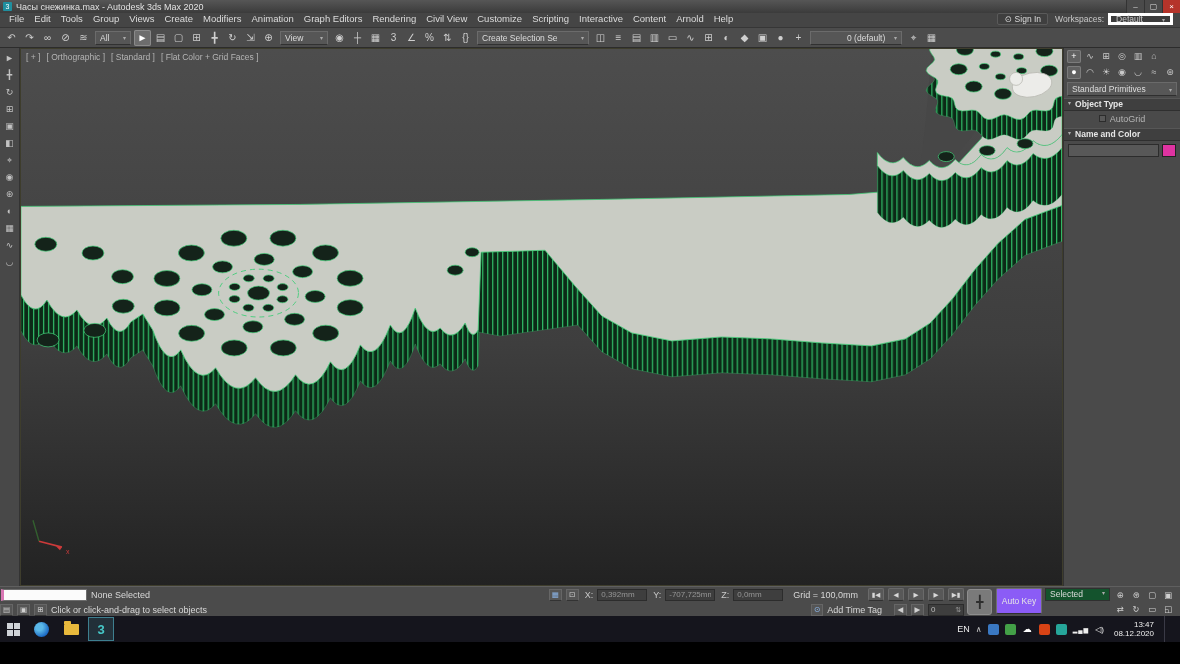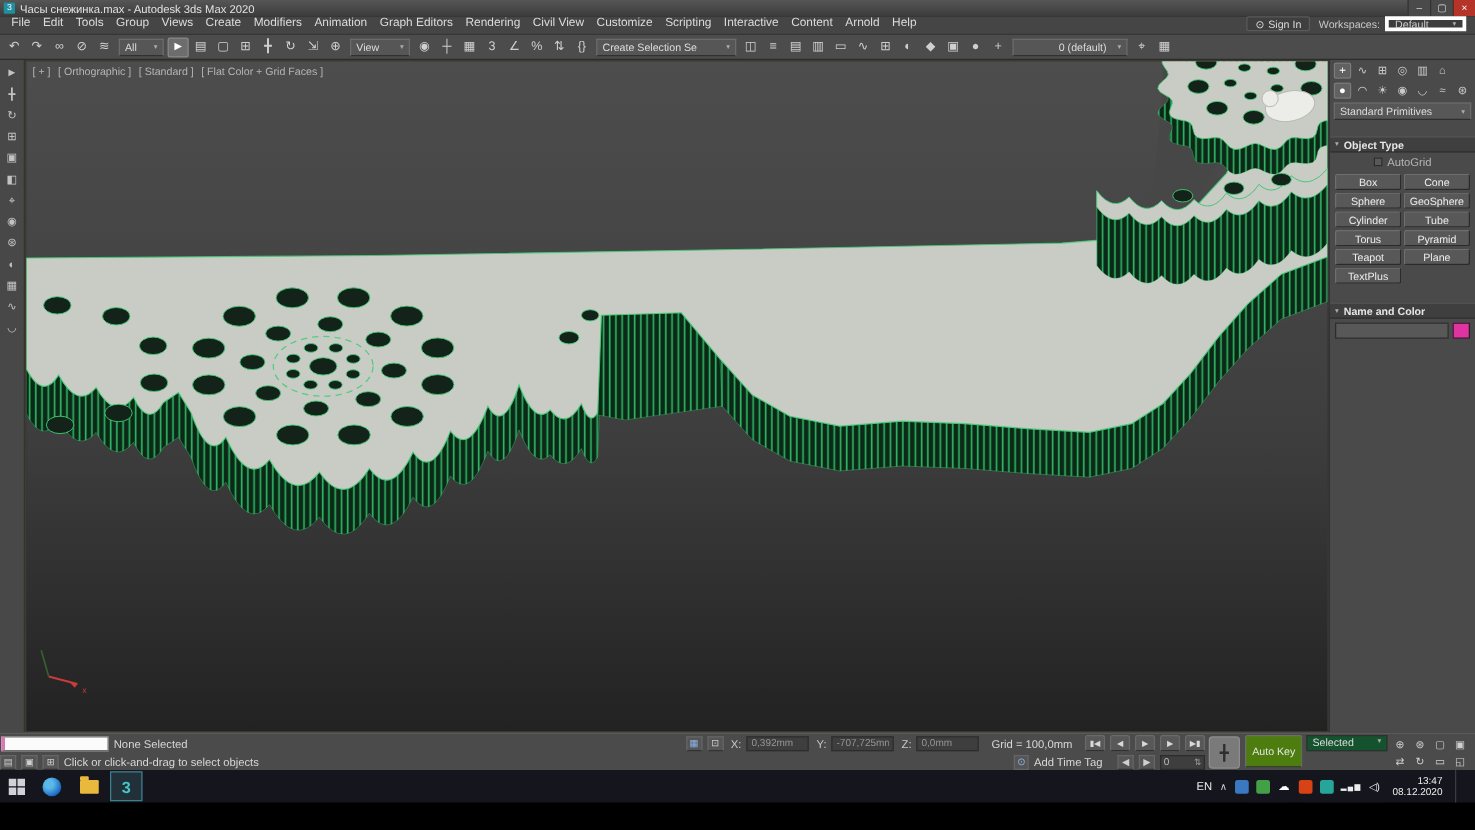--- a/index.html
+++ b/index.html
@@ -60,22 +60,22 @@
     border-left:1px solid #323232;font-size:9px;}
   .panel-tabs,.panel-cats{display:flex;height:16px;align-items:center;padding:1px 3px;gap:2px;}
   .p-tab{width:14px;height:13px;display:flex;align-items:center;justify-content:center;
     font-size:9px;color:#c9c9c9;border-radius:2px;flex:none;}
   .p-tab.active{background:#616161;box-shadow:inset 0 0 0 1px #7c7c7c;color:#fff;}
   .panel-dd{margin:2px 3px;height:14px;background:#575757;border:1px solid #6a6a6a;
     border-bottom-color:#2f2f2f;display:flex;align-items:center;padding:0 4px;font-size:8.5px;
     gap:4px;}
   .panel-dd .car{margin-left:auto;}
   .rollout{height:13px;background:#3f3f3f;border-top:1px solid #575757;border-bottom:1px solid #2f2f2f;
-    display:flex;align-items:center;padding:0 4px;font-weight:bold;font-size:8.5px;color:#e6e6e6;
-    gap:4px;margin-top:13px;}
+    display:flex;align-items:flex-start;padding:0 4px;font-weight:bold;font-size:8.5px;color:#e6e6e6;
+    gap:4px;margin-top:2px;}
   .rollout .car{font-size:6px;}
   .autogrid{display:flex;align-items:center;justify-content:center;gap:4px;height:15px;color:#b4b4b4;}
   .chk{width:7px;height:7px;border:1px solid #2c2c2c;background:#585858;}
   .btn-grid{display:grid;grid-template-columns:1fr 1fr;gap:2px;padding:2px 4px;}
   .p-btn{height:13px;background:#585858;border:1px solid #6e6e6e;border-bottom-color:#2b2b2b;
     border-right-color:#2b2b2b;border-radius:2px;font-size:8.5px;color:#eee;display:flex;
     align-items:center;justify-content:center;white-space:nowrap;overflow:hidden;}
   .name-row{display:flex;gap:3px;padding:3px 4px;align-items:center;}
   .name-input{flex:1;height:13px;background:#585858;border:1px solid #2c2c2c;}
   .swatch{width:14px;height:13px;border:1px solid #222;}
@@ -98,21 +98,21 @@
   .grid-label{margin:0 6px;white-space:nowrap;}
   .transport{display:contents;}
   .tbtn{width:16px;height:13px;background:#585858;border:1px solid #6a6a6a;border-bottom-color:#303030;
     border-radius:2px;display:flex;align-items:center;justify-content:center;font-size:6.5px;
     color:#d8d8d8;flex:none;}
   .bigbtn{position:absolute;right:188px;top:2px;width:25px;height:26px;background:#7a7a7a;
     border:1px solid #8e8e8e;border-radius:3px;color:#2e2e2e;display:flex;align-items:center;
     justify-content:center;font-size:12px;font-weight:bold;}
   .keys{position:absolute;right:70px;top:1px;width:114px;height:28px;font-size:8.5px;}
   .krow{display:flex;gap:3px;margin-bottom:2px;}
-  .kbtn{height:13px;background:#4d7c0f;border:1px solid #6e6e6e;border-bottom-color:#2f2f2f;
+  .kbtn{height:13px;background:#8b5cf6;border:1px solid #6e6e6e;border-bottom-color:#2f2f2f;
     border-radius:2px;display:flex;align-items:center;justify-content:center;color:#e6e6e6;
     padding:12px 4px;white-space:nowrap;}
   .kdd{flex:1;height:13px;background:#14532d;border:1px solid #2f2f2f;display:flex;
     align-items:flex-start;padding:0 4px;gap:3px;color:#ddd;}
   .kdd .car{margin-left:auto;}
   .nav{position:absolute;right:2px;top:1px;width:66px;height:28px;display:flex;flex-wrap:wrap;}
   .nav-ic{width:16px;height:14px;display:flex;align-items:center;justify-content:center;
     font-size:8.5px;color:#d0d0d0;}
   .spin{width:36px;height:12px;background:#3e3e3e;border:1px solid #2c2c2c;display:flex;
     align-items:center;padding:0 2px;flex:none;}
@@ -343,34 +343,20 @@
       <span class="car">▾</span>
     </div>
     <div class="rollout">
       <span class="car">▾</span>
       <span>Object Type</span>
     </div>
     <div class="autogrid">
       <div class="chk"></div>
       <span>AutoGrid</span>
     </div>
-    <div class="btn-grid">
-
-    <div class="p-btn">Box</div>
-        <div class="p-btn">Cone</div>
-        <div class="p-btn">Sphere</div>
-        <div class="p-btn">GeoSphere</div>
-        <div class="p-btn">Cylinder</div>
-        <div class="p-btn">Tube</div>
-        <div class="p-btn">Torus</div>
-        <div class="p-btn">Pyramid</div>
-        <div class="p-btn">Teapot</div>
-        <div class="p-btn">Plane</div>
-        <div class="p-btn">TextPlus</div>
-      </div>
     <div class="rollout">
       <span class="car">▾</span>
       <span>Name and Color</span>
     </div>
     <div class="name-row">
       <div class="name-input"></div>
       <div class="swatch" style="background: rgb(223, 51, 161);"></div>
     </div>
   </div>
 

